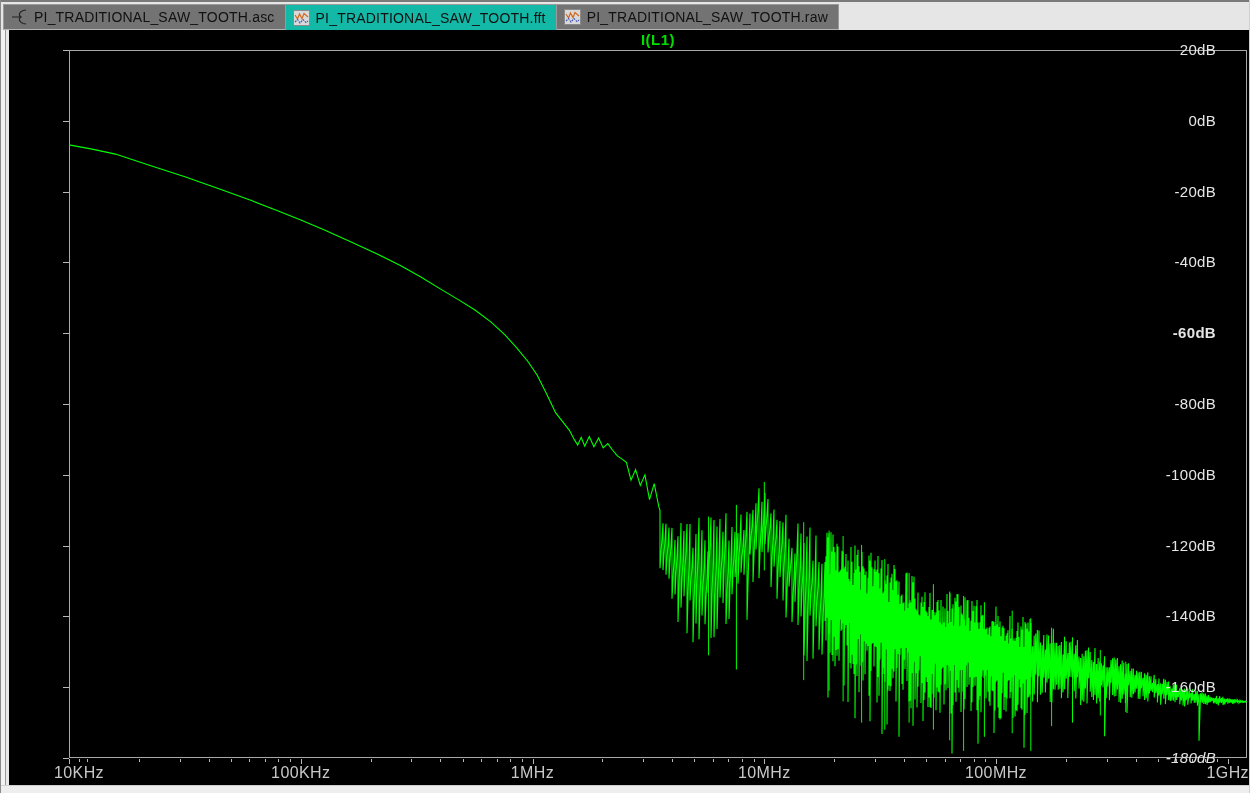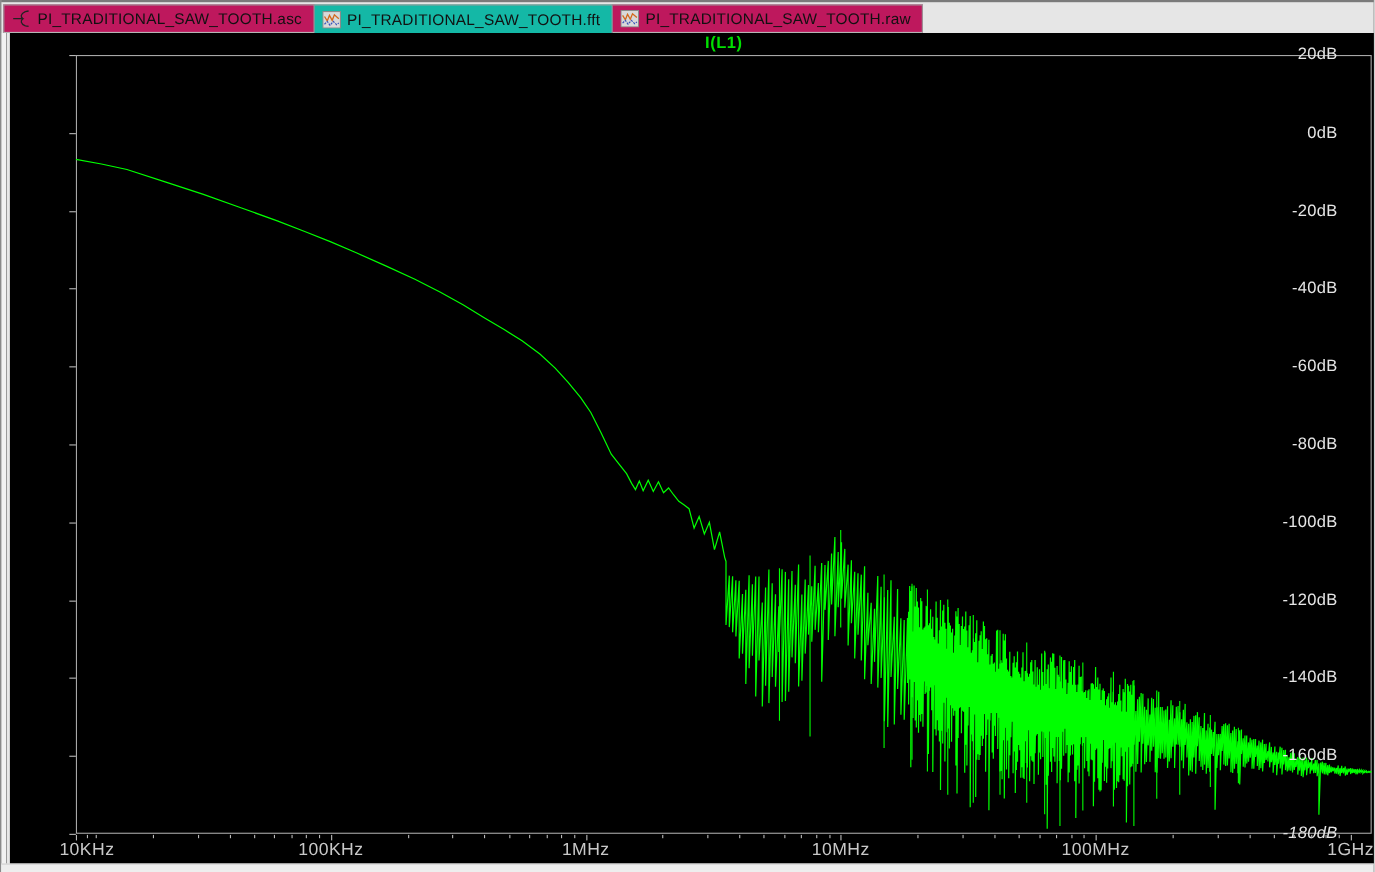--- a/index.html
+++ b/index.html
@@ -11,21 +11,21 @@
   }
   
   #tabbar {
     position:absolute; left:0; top:0; width:100%; height:30px;
     background:#e6e6e6; border-top:2px solid #7a7a7a;
     display:flex; align-items:stretch; padding-left:2px;
   }
   .tab {
     display:flex; align-items:center; gap:6px;
     padding:0 10px 0 7px; margin-top:2px; height:26px;
-    background:#be185d; border:1px solid #9a9a9a; border-bottom:1px solid #b5b5b5;
+    background:#737373; border:1px solid #9a9a9a; border-bottom:1px solid #b5b5b5;
     font-size:14px; color:#111; white-space:nowrap; cursor:default;
     letter-spacing:0.2px;
   }
   .tab + .tab { border-left:none; }
   .tab.active {
     background:#14b8a6; height:28px; border-bottom:1px solid #fafafa;
     box-shadow:0 -1px 0 #ffffff inset;
   }
   .tab .ticon { width:17px; height:16px; flex:0 0 auto; }
   
@@ -101,21 +101,21 @@
       </svg>
     <div id="axis-layer">
         <div class="ylabel" style="top: 11px;">20dB</div>
         <div class="ytick" style="top: 20px;"></div>
         <div class="ylabel" style="top: 81.8px;">0dB</div>
         <div class="ytick" style="top: 90.8px;"></div>
         <div class="ylabel" style="top: 152.6px;">-20dB</div>
         <div class="ytick" style="top: 161.6px;"></div>
         <div class="ylabel" style="top: 223.4px;">-40dB</div>
         <div class="ytick" style="top: 232.4px;"></div>
-        <div class="ylabel" style="top: 294.2px;">-60dB</div>
+        <div class="ylabel" style="top: 294.2px; font-weight: bold;">-60dB</div>
         <div class="ytick" style="top: 303.2px;"></div>
         <div class="ylabel" style="top: 365px;">-80dB</div>
         <div class="ytick" style="top: 374px;"></div>
         <div class="ylabel" style="top: 435.8px;">-100dB</div>
         <div class="ytick" style="top: 444.8px;"></div>
         <div class="ylabel" style="top: 506.6px;">-120dB</div>
         <div class="ytick" style="top: 515.6px;"></div>
         <div class="ylabel" style="top: 577.4px;">-140dB</div>
         <div class="ytick" style="top: 586.4px;"></div>
         <div class="ylabel" style="top: 648.2px;">-160dB</div>

